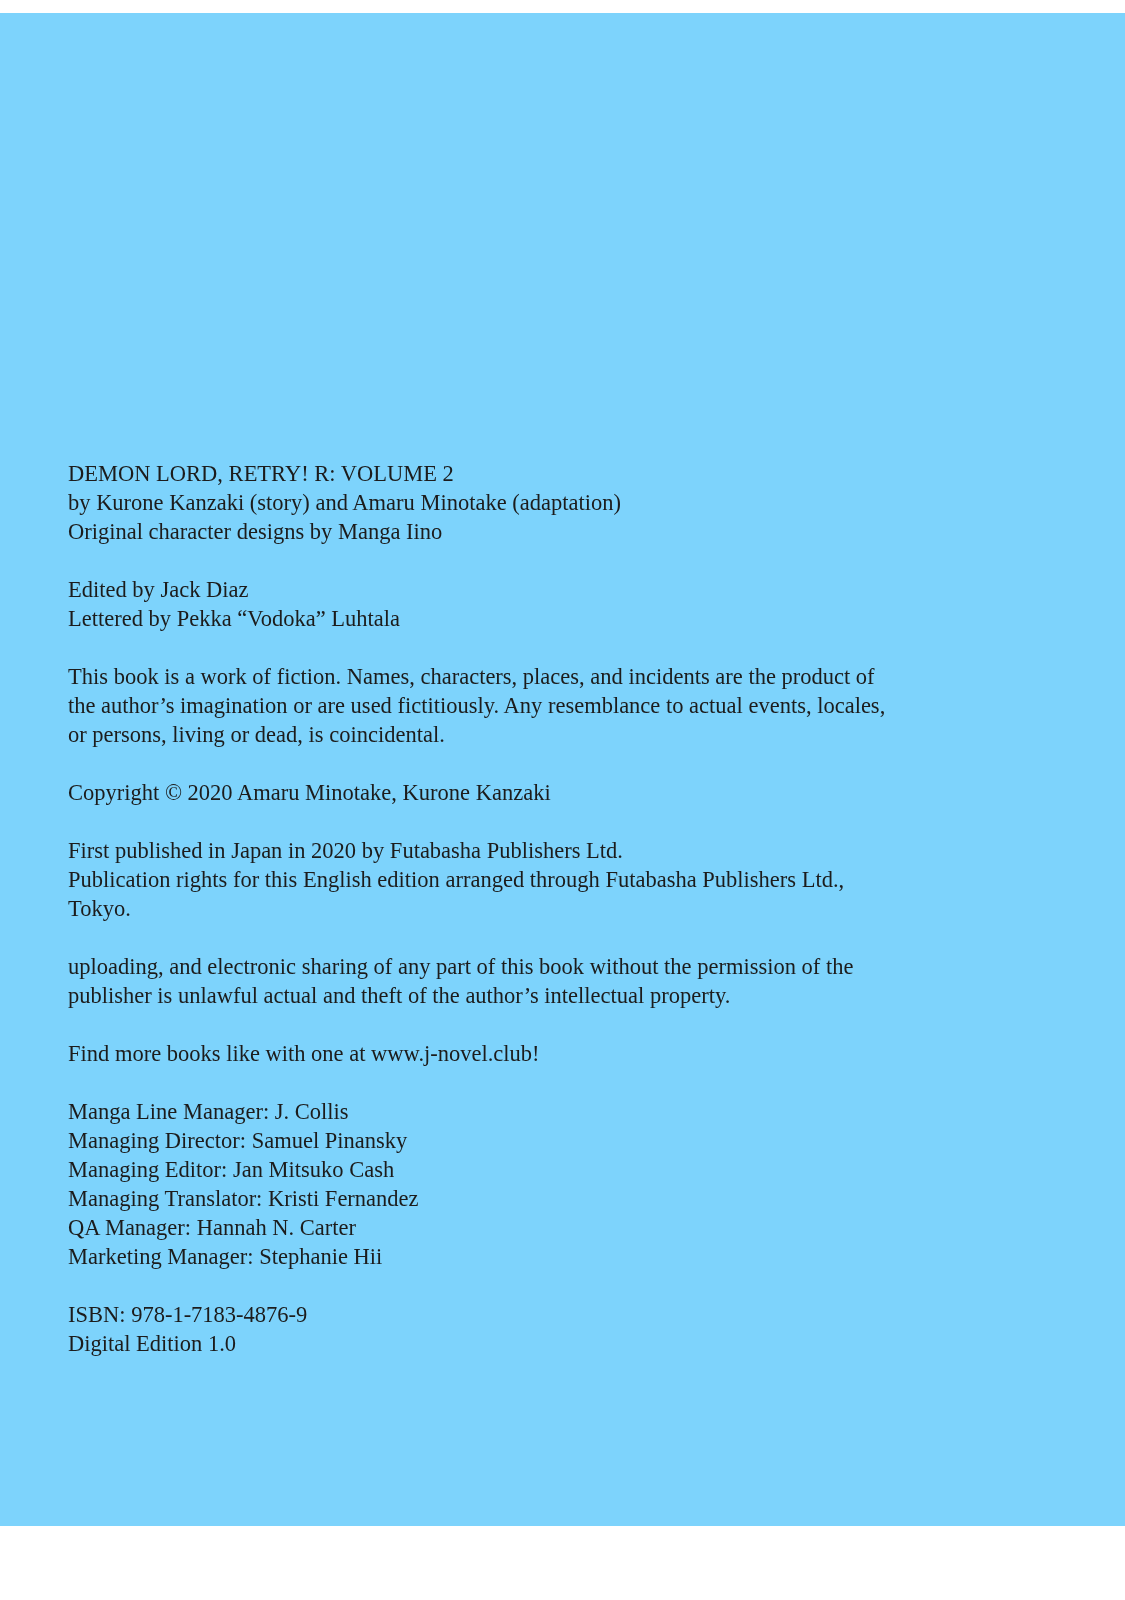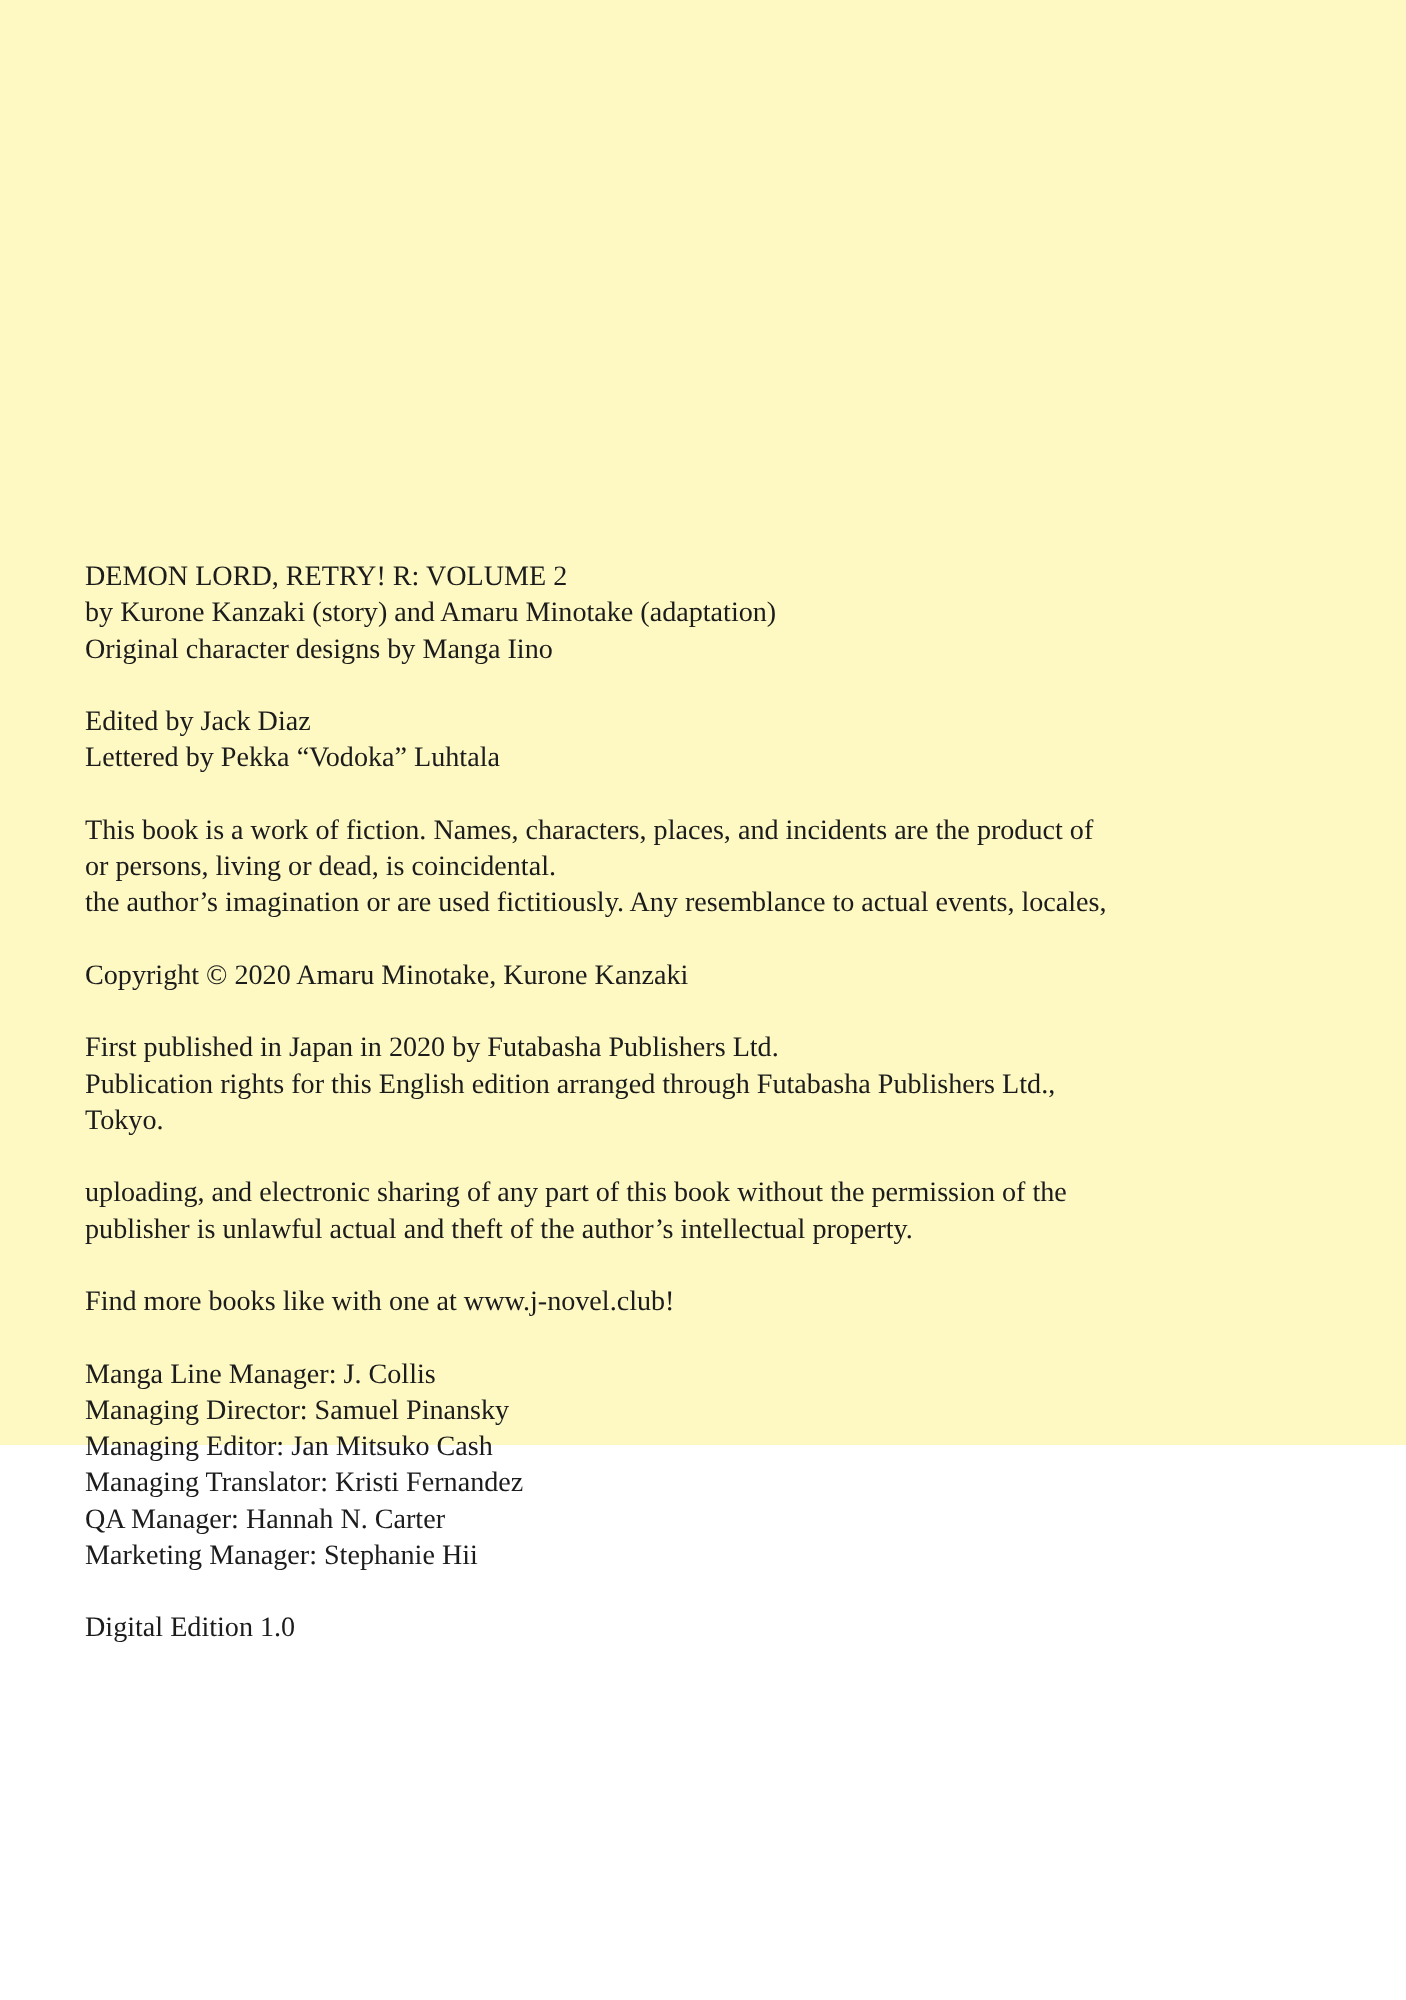--- a/index.html
+++ b/index.html
@@ -8,26 +8,27 @@
   }
   body {
     width: 1125px;
     height: 1600px;
     background: #ffffff;
     overflow: hidden;
   }
   .page {
     position: relative;
     width: 1125px;
-    height: 1156px;
-    background: #fef9c3;
+    height: 1513px;
+    background: #7dd3fc;
     color: #1c1c1c;
     font-family: "Liberation Serif", "DejaVu Serif", serif;
     font-size: 22.5px;
     line-height: 29px;
+    margin-top: 13px;
   }
   .content {
     position: absolute;
     left: 68px;
     top: 446px;
     width: 1000px;
   }
   .block {
     margin: 0 0 29px 0;
   }
@@ -50,22 +51,22 @@
       <div class="line">Original character designs by Manga Iino</div>
     </div>
 
     <div class="block">
       <div class="line">Edited by Jack Diaz</div>
       <div class="line">Lettered by Pekka “Vodoka” Luhtala</div>
     </div>
 
     <div class="block">
       <div class="line">This book is a work of fiction. Names, characters, places, and incidents are the product of</div>
+      <div class="line">the author’s imagination or are used fictitiously. Any resemblance to actual events, locales,</div>
       <div class="line">or persons, living or dead, is coincidental.</div>
-      <div class="line">the author’s imagination or are used fictitiously. Any resemblance to actual events, locales,</div>
     </div>
 
     <div class="block">
       <div class="line">Copyright © 2020 Amaru Minotake, Kurone Kanzaki</div>
     </div>
 
     <div class="block">
       <div class="line">First published in Japan in 2020 by Futabasha Publishers Ltd.</div>
       <div class="line">Publication rights for this English edition arranged through Futabasha Publishers Ltd.,</div>
       <div class="line">Tokyo.</div>
@@ -83,17 +84,18 @@
     <div class="block">
       <div class="line">Manga Line Manager: J. Collis</div>
       <div class="line">Managing Director: Samuel Pinansky</div>
       <div class="line">Managing Editor: Jan Mitsuko Cash</div>
       <div class="line">Managing Translator: Kristi Fernandez</div>
       <div class="line">QA Manager: Hannah N. Carter</div>
       <div class="line">Marketing Manager: Stephanie Hii</div>
     </div>
 
     <div class="block">
+      <div class="line">ISBN: 978-1-7183-4876-9</div>
       <div class="line">Digital Edition 1.0</div>
     </div>
 
   </div>
 </div>
 
 </body></html>

